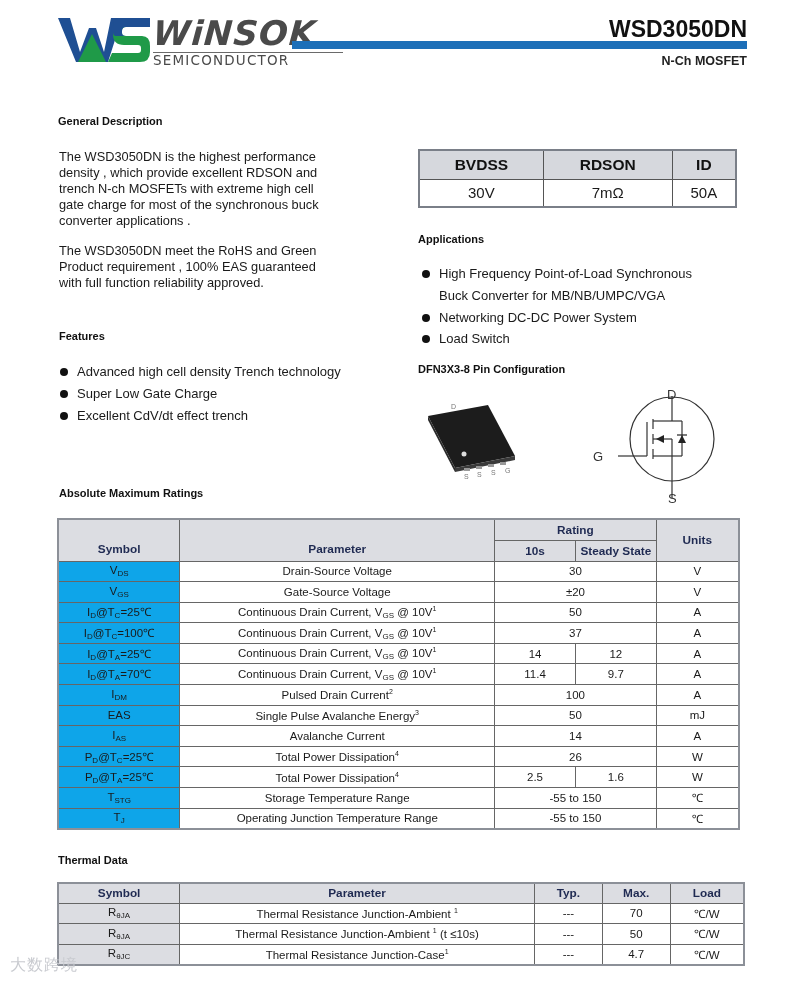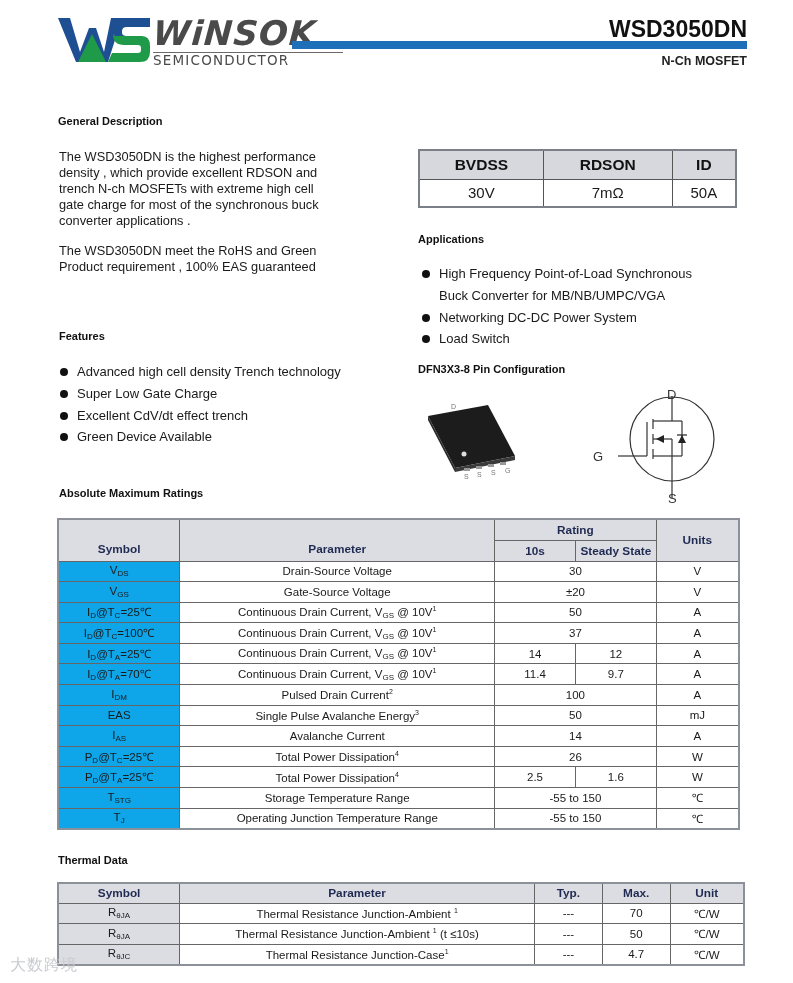--- a/index.html
+++ b/index.html
@@ -72,20 +72,21 @@
 <div class="para" style="left:59px;top:149px;">
   <div>The WSD3050DN is the highest performance</div>
   <div>density , which provide excellent RDSON and</div>
   <div>trench N-ch MOSFETs with extreme high cell</div>
   <div>gate charge for most of the synchronous buck</div>
   <div>converter applications .</div>
 </div>
 <div class="para" style="left:59px;top:243px;">
   <div>The WSD3050DN meet the RoHS and Green</div>
   <div>Product requirement , 100% EAS guaranteed</div>
+  <div>with full function reliability approved.</div>
 </div>
 
 <h2 class="sec" style="left:418px;top:115px;margin-top:40px;">Product Summery</h2>
 <table class="ps">
   <tbody>
       <tr>
     <th>BVDSS</th>
     <th>RDSON</th>
     <th>ID</th>
   </tr>
@@ -103,21 +104,20 @@
   <li><span>Buck Converter for MB/NB/UMPC/VGA</span></li>
   <li><span class="dot"></span><span>Networking DC-DC Power System</span></li>
   <li><span class="dot"></span><span>Load Switch</span></li>
 </ul>
 
 <h2 class="sec" style="left:59px;top:330px;">Features</h2>
 <ul class="bul" style="left:58px;top:361px;">
   <li><span class="dot"></span><span>Advanced high cell density Trench technology</span></li>
   <li><span class="dot"></span><span>Super Low Gate Charge</span></li>
   <li><span class="dot"></span><span>Excellent CdV/dt effect trench</span></li>
-  <li><span class="dot"></span><span>Green Device Available</span></li>
 </ul>
 
 <h2 class="sec" style="left:418px;top:363px;">DFN3X3-8 Pin Configuration</h2>
 <div id="pin-config-area" class="abs">
   <svg width="320" height="120" viewBox="0 0 320 120" style="position:absolute;left:0;top:0;">
     <polygon points="8,30 68,19 95,70 35,82" fill="#1c1c1c"></polygon>
     <polygon points="35,82 95,70 95,74 35,86" fill="#3a3a3a"></polygon>
     <polygon points="8,30 35,82 35,86 8,34" fill="#2a2a2a"></polygon>
     <circle cx="44" cy="68" r="2.5" fill="#ddd"></circle>
     <rect x="44" y="82" width="6" height="3" fill="#999"></rect>
@@ -269,21 +269,21 @@
       <col style="width:68px">
       <col style="width:68px">
       <col style="width:74px">
   </colgroup>
   <thead>
     <tr>
       <th>Symbol</th>
       <th>Parameter</th>
       <th>Typ.</th>
       <th>Max.</th>
-      <th>Unit</th>
+      <th>Load</th>
     </tr>
   </thead>
   <tbody id="thm-body">
       <tr>
         <td class="sym">R<sub>θJA</sub></td>
         <td>Thermal Resistance Junction-Ambient <sup>1</sup></td>
         <td>---</td>
         <td>70</td>
         <td>℃/W</td>
       </tr>

